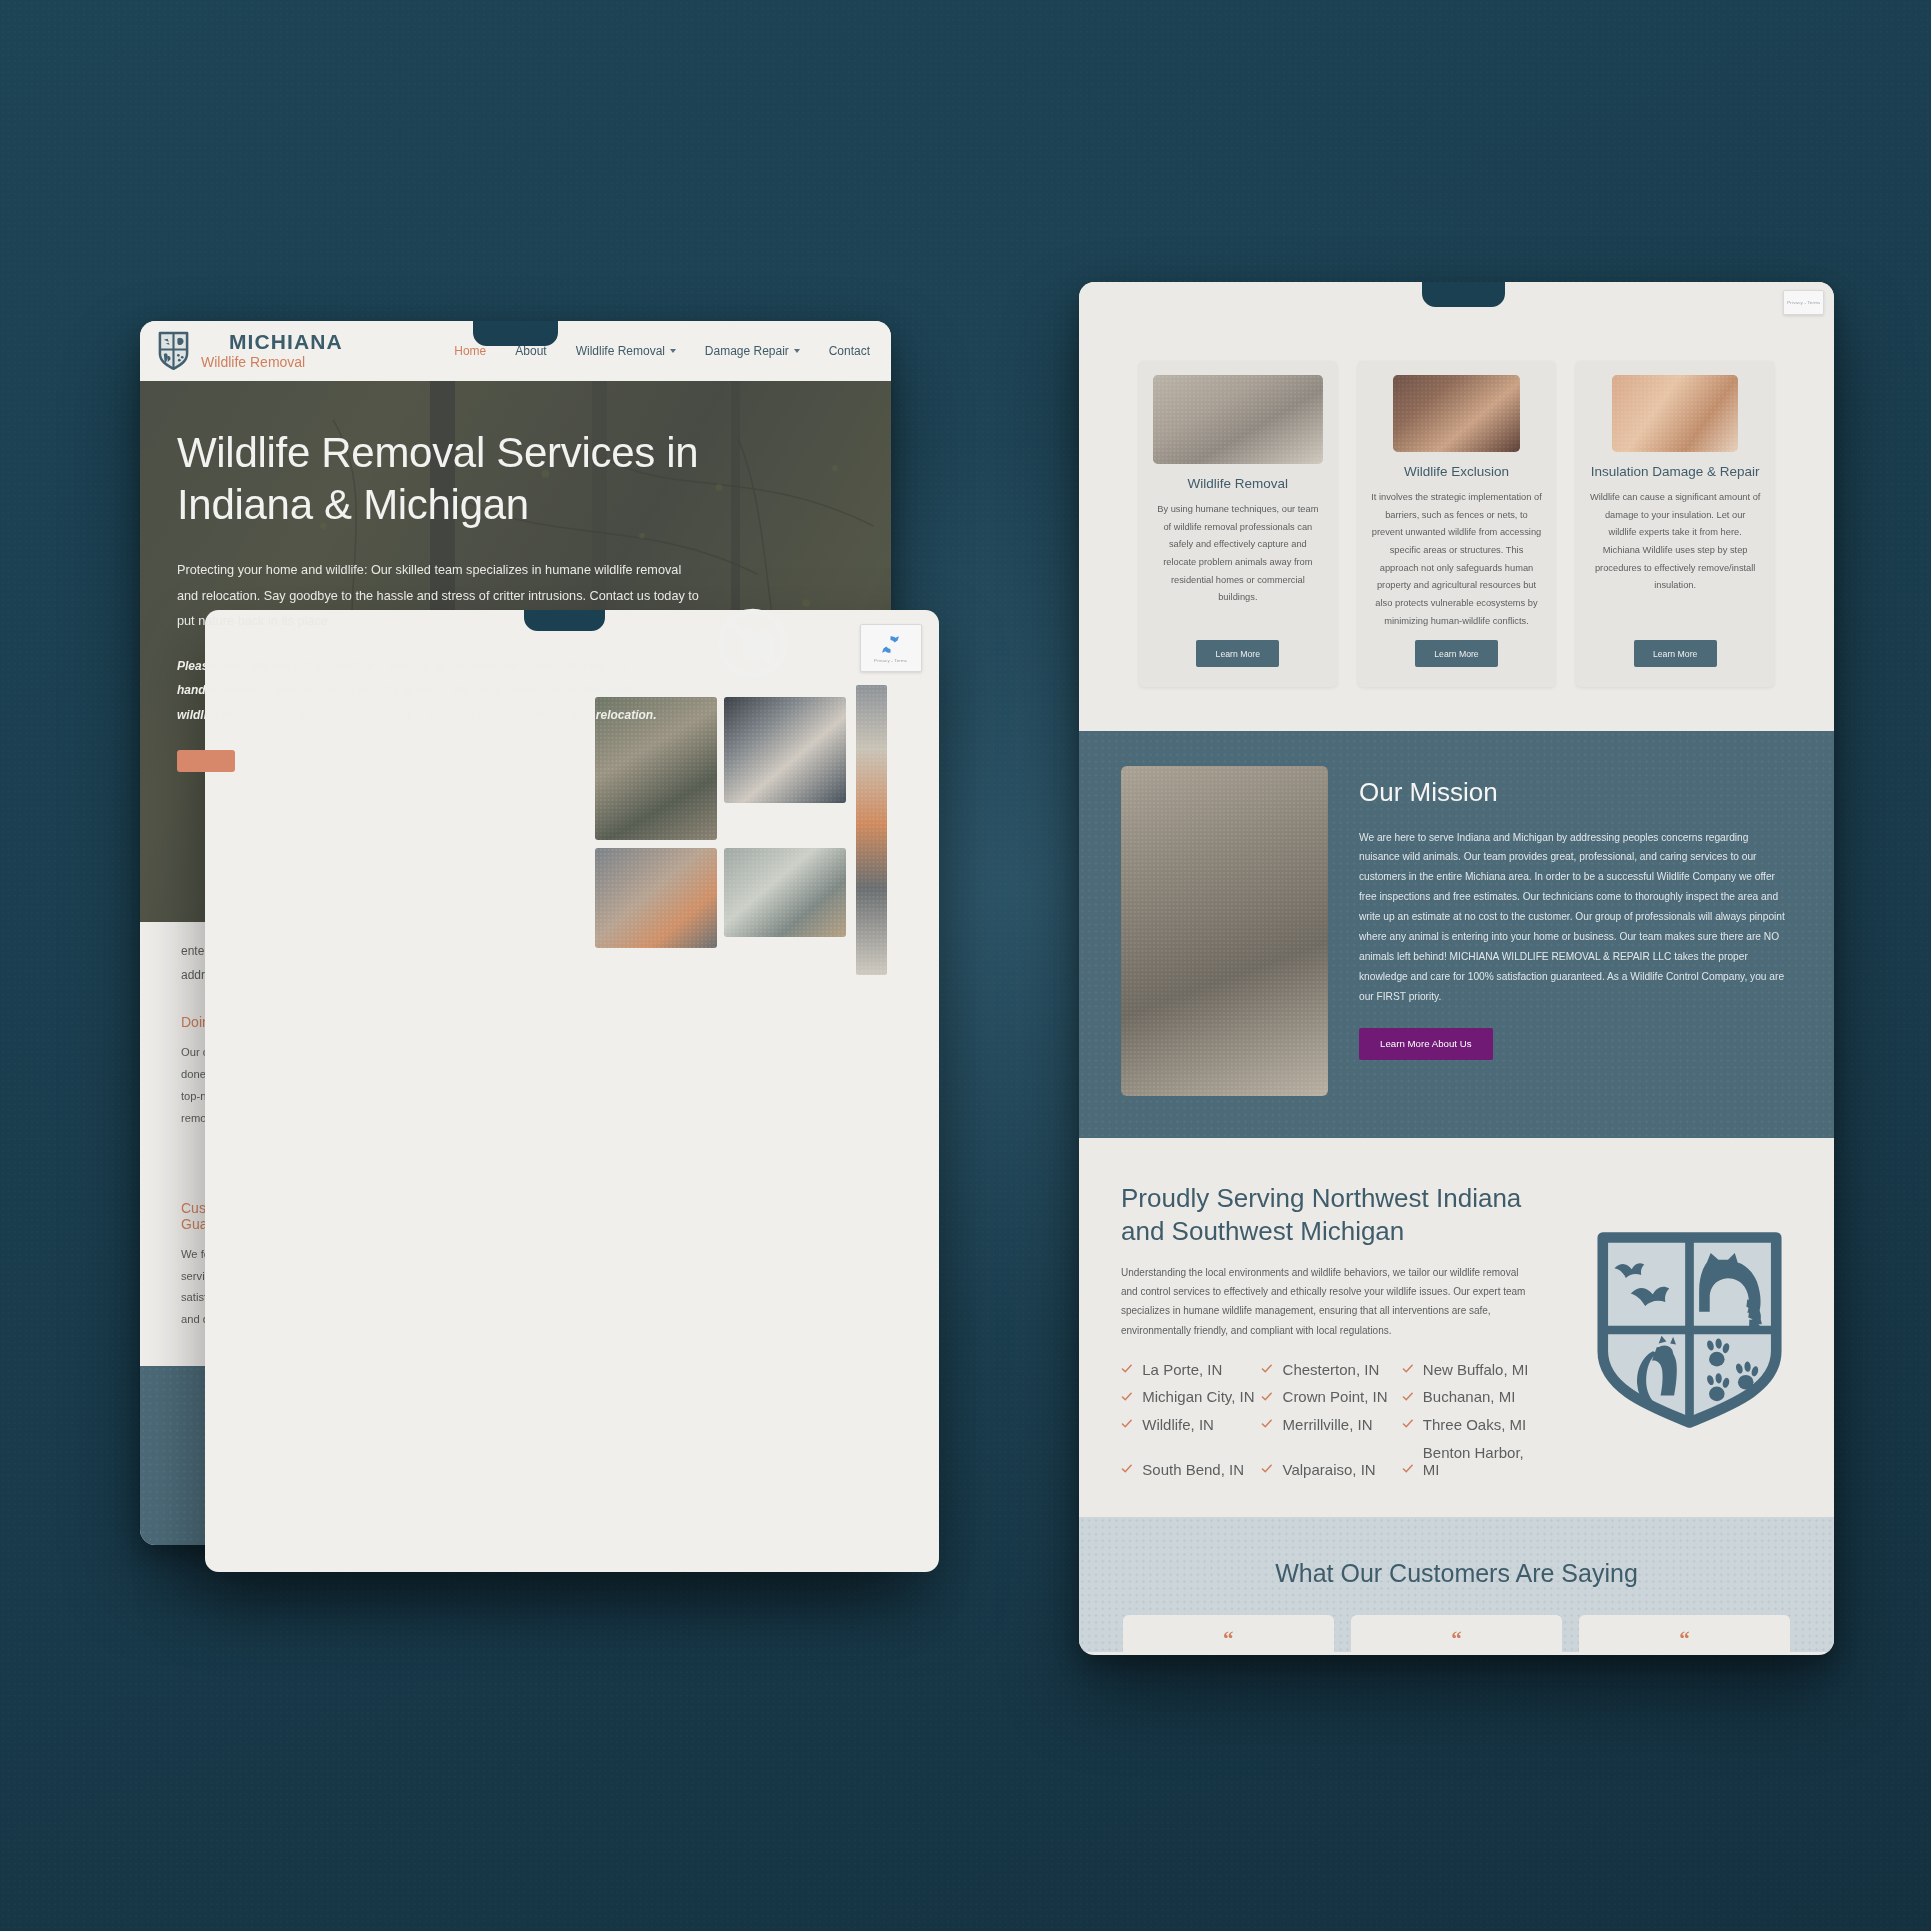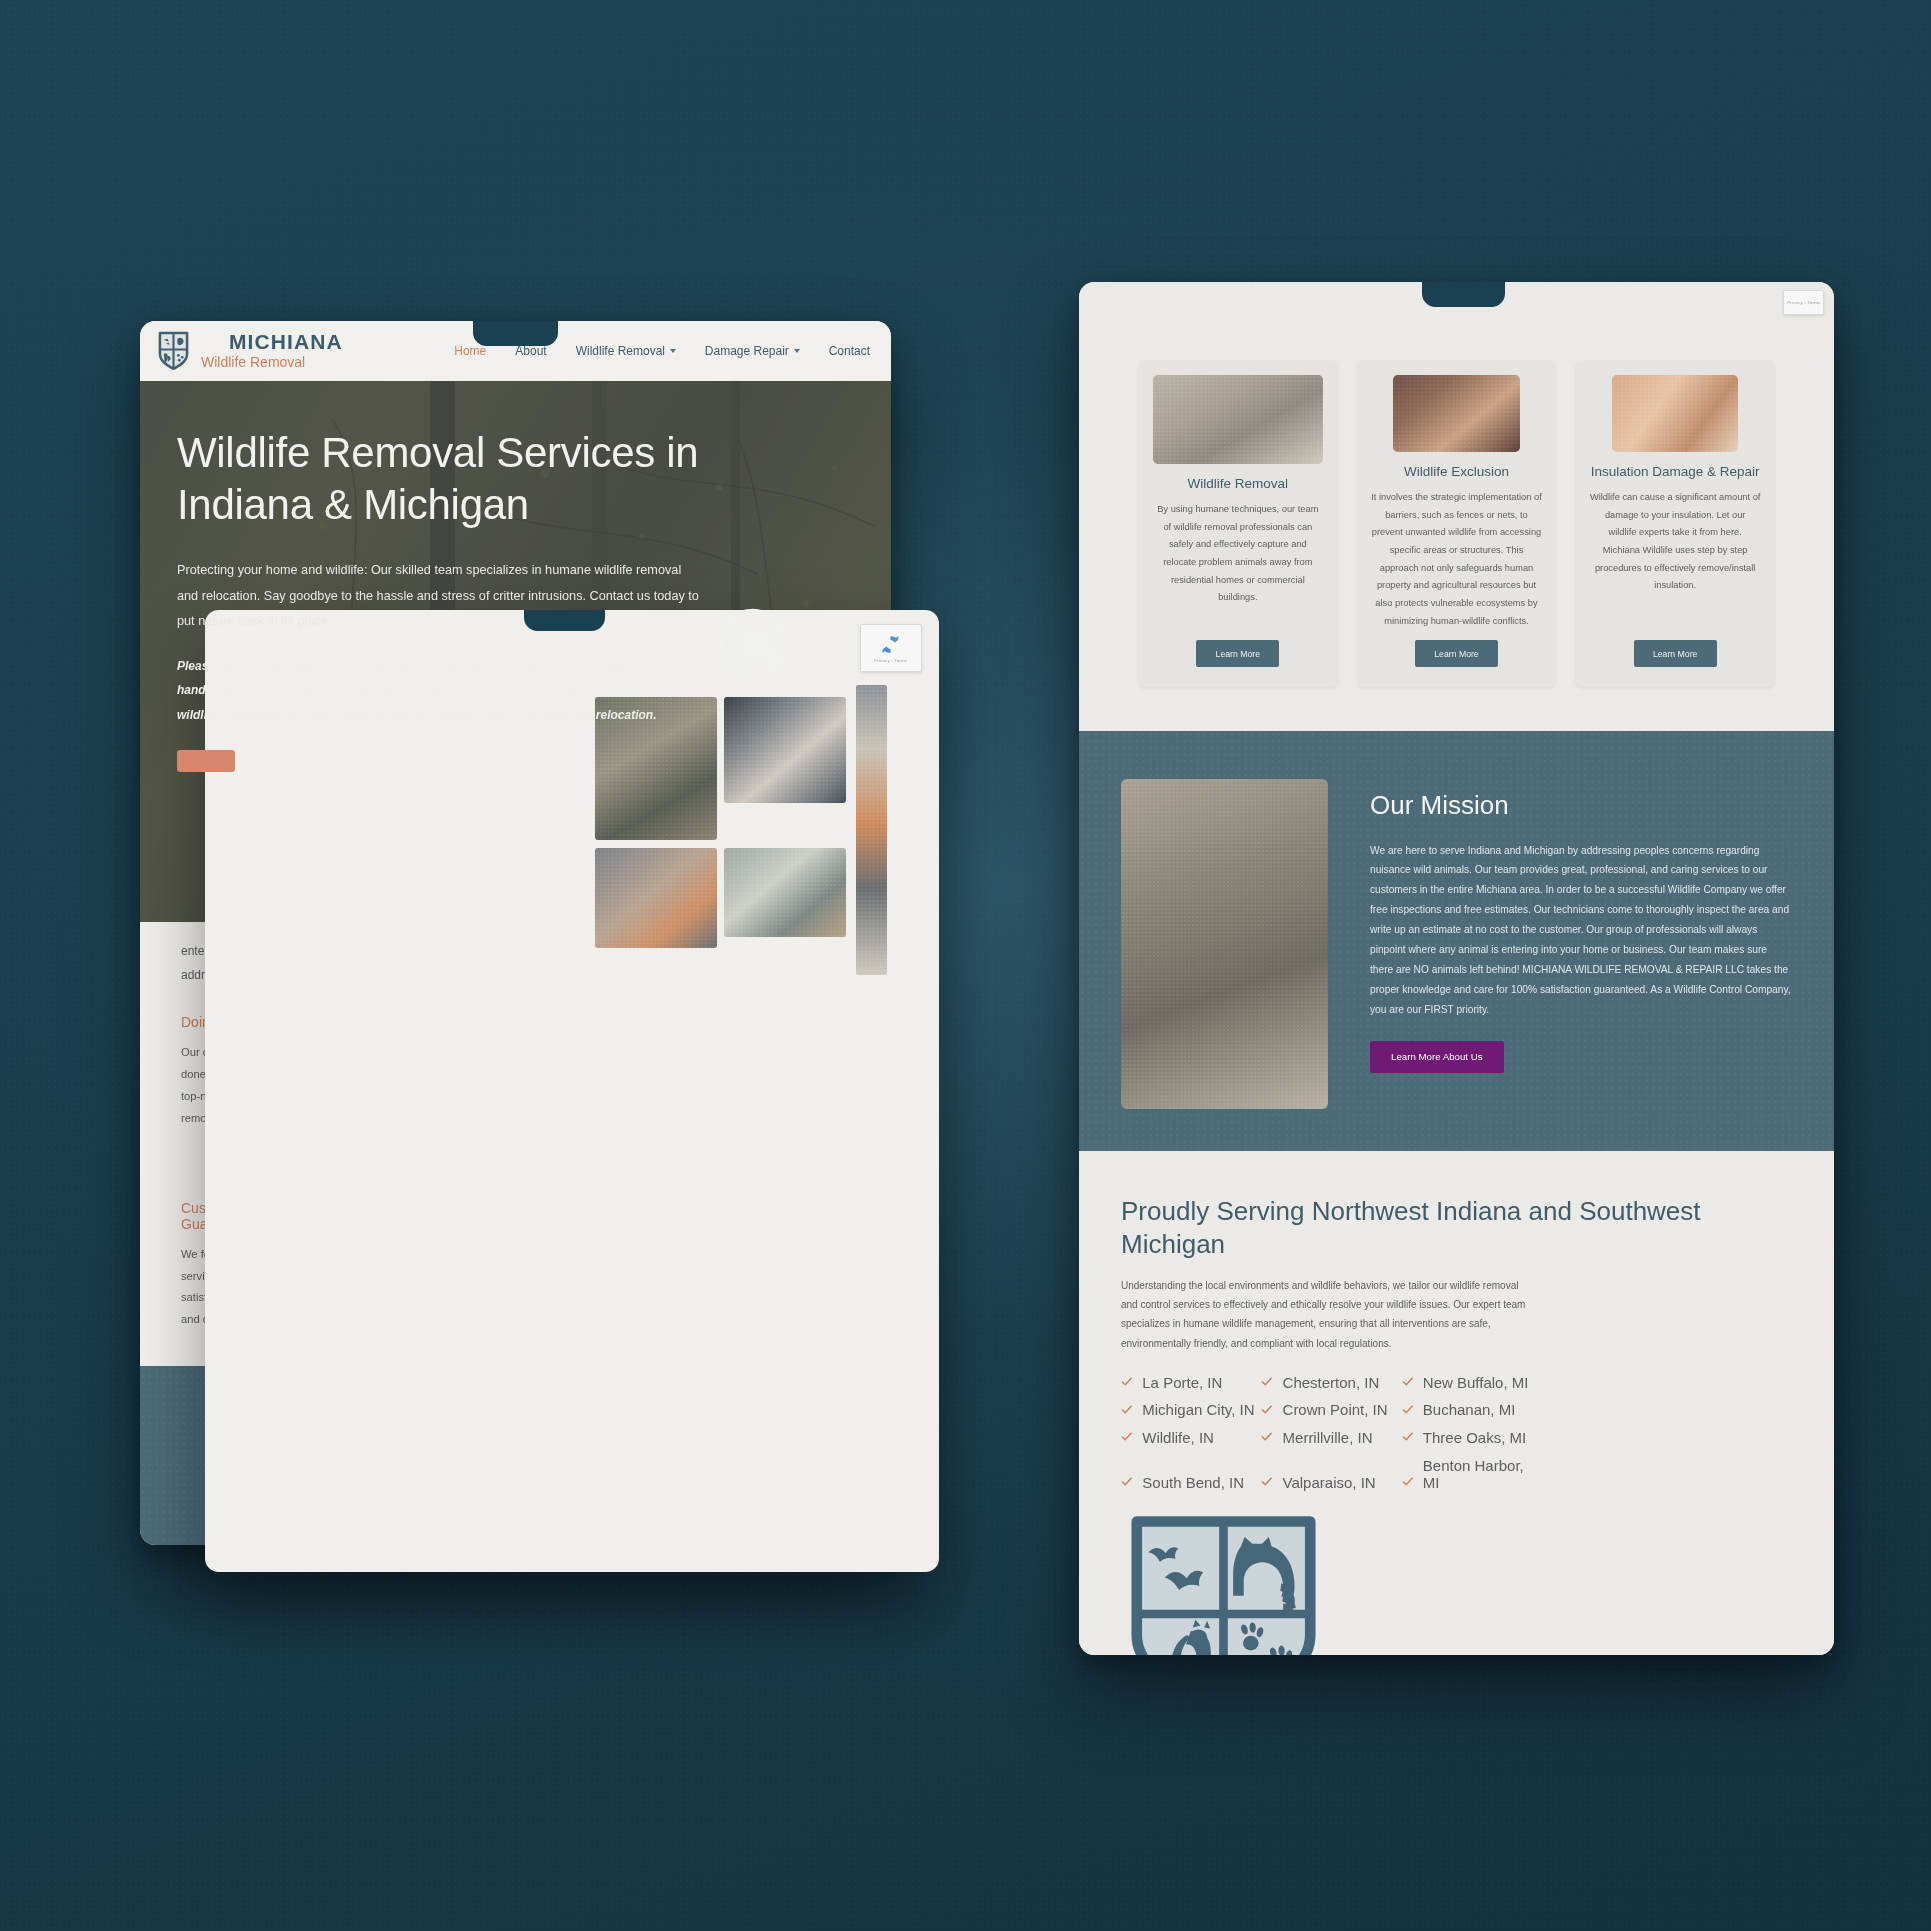--- a/index.html
+++ b/index.html
@@ -167,42 +167,42 @@
   .svc3-title { color: #3f5c6b; font-size: 13.5px; text-align: center; margin-top: 11.6px; line-height: 1.28; }
   .svc3-desc { color: #5c5f60; font-size: 9.3px; line-height: 1.9; text-align: center; margin-top: 8.7px; }
   .btn-teal {
     margin-top: auto; background: #4c6a78; color: #f1f1ef; border: 0;
     font-size: 8.7px; padding: 8.7px 19.3px; border-radius: 1.9px; align-self: center;
   }
   .svc3-card .spacer { flex: 1 1 auto; min-height: 9.7px; }
 
   
   .mission {
-    background: #4c6a78; position: relative; padding: 48px 42px 42px;
-    display: flex; gap: 42px;
+    background: #4c6a78; position: relative; padding: 35px 42px 42px;
+    display: flex; gap: 31px;
   }
   .mission:before{
     content:"";position:absolute;inset:0;
     background-image: radial-gradient(rgba(255,255,255,0.055) 1px, transparent 1px);
     background-size: 6.8px 6.8px;
   }
   .mission-photo {
     position: relative; width: 207px; height: 330px; border-radius: 5.8px; overflow: hidden;
     flex: 0 0 auto;
   }
   .mission-body { position: relative; flex: 1 1 auto; padding-top: 11.6px; }
   .mission-h2 { color: #f5f5f3; font-size: 26px; font-weight: 400; }
   .mission-p { color: #e2e7e9; font-size: 10.2px; line-height: 1.95; margin-top: 19.3px; }
   .btn-orange {
     margin-top: 21px; background: #701a75; color: #fff; border: 0;
     font-size: 9.7px; padding: 10.6px 21px; border-radius: 1.9px;
   }
 
   
-  .serving { background: #eceae7; padding: 44px 42px 39px; display: flex; gap: 17.4px; flex-direction: column; }
+  .serving { background: #eceae7; padding: 44px 42px 39px; display: flex; gap: 17.4px; }
   .serving-left { flex: 1 1 auto; }
   .serving-h2 { color: #3f5c6b; font-size: 26px; line-height: 1.27; font-weight: 400; }
   .serving-p { color: #5c5f60; font-size: 10px; line-height: 1.92; margin-top: 15.4px; width: 406px; }
   .city-grid {
     margin-top: 21px; display: grid; grid-template-columns: repeat(3, 1fr);
     gap: 10.6px 5.8px; width: 415px;
   }
   .city { display: flex; align-items: flex-end; gap: 9.7px; color: #5c5f60; font-size: 15px; }
   .shield-wrap { flex: 0 0 auto; width: 205px; display:flex; align-items:center; justify-content:center; }
 

